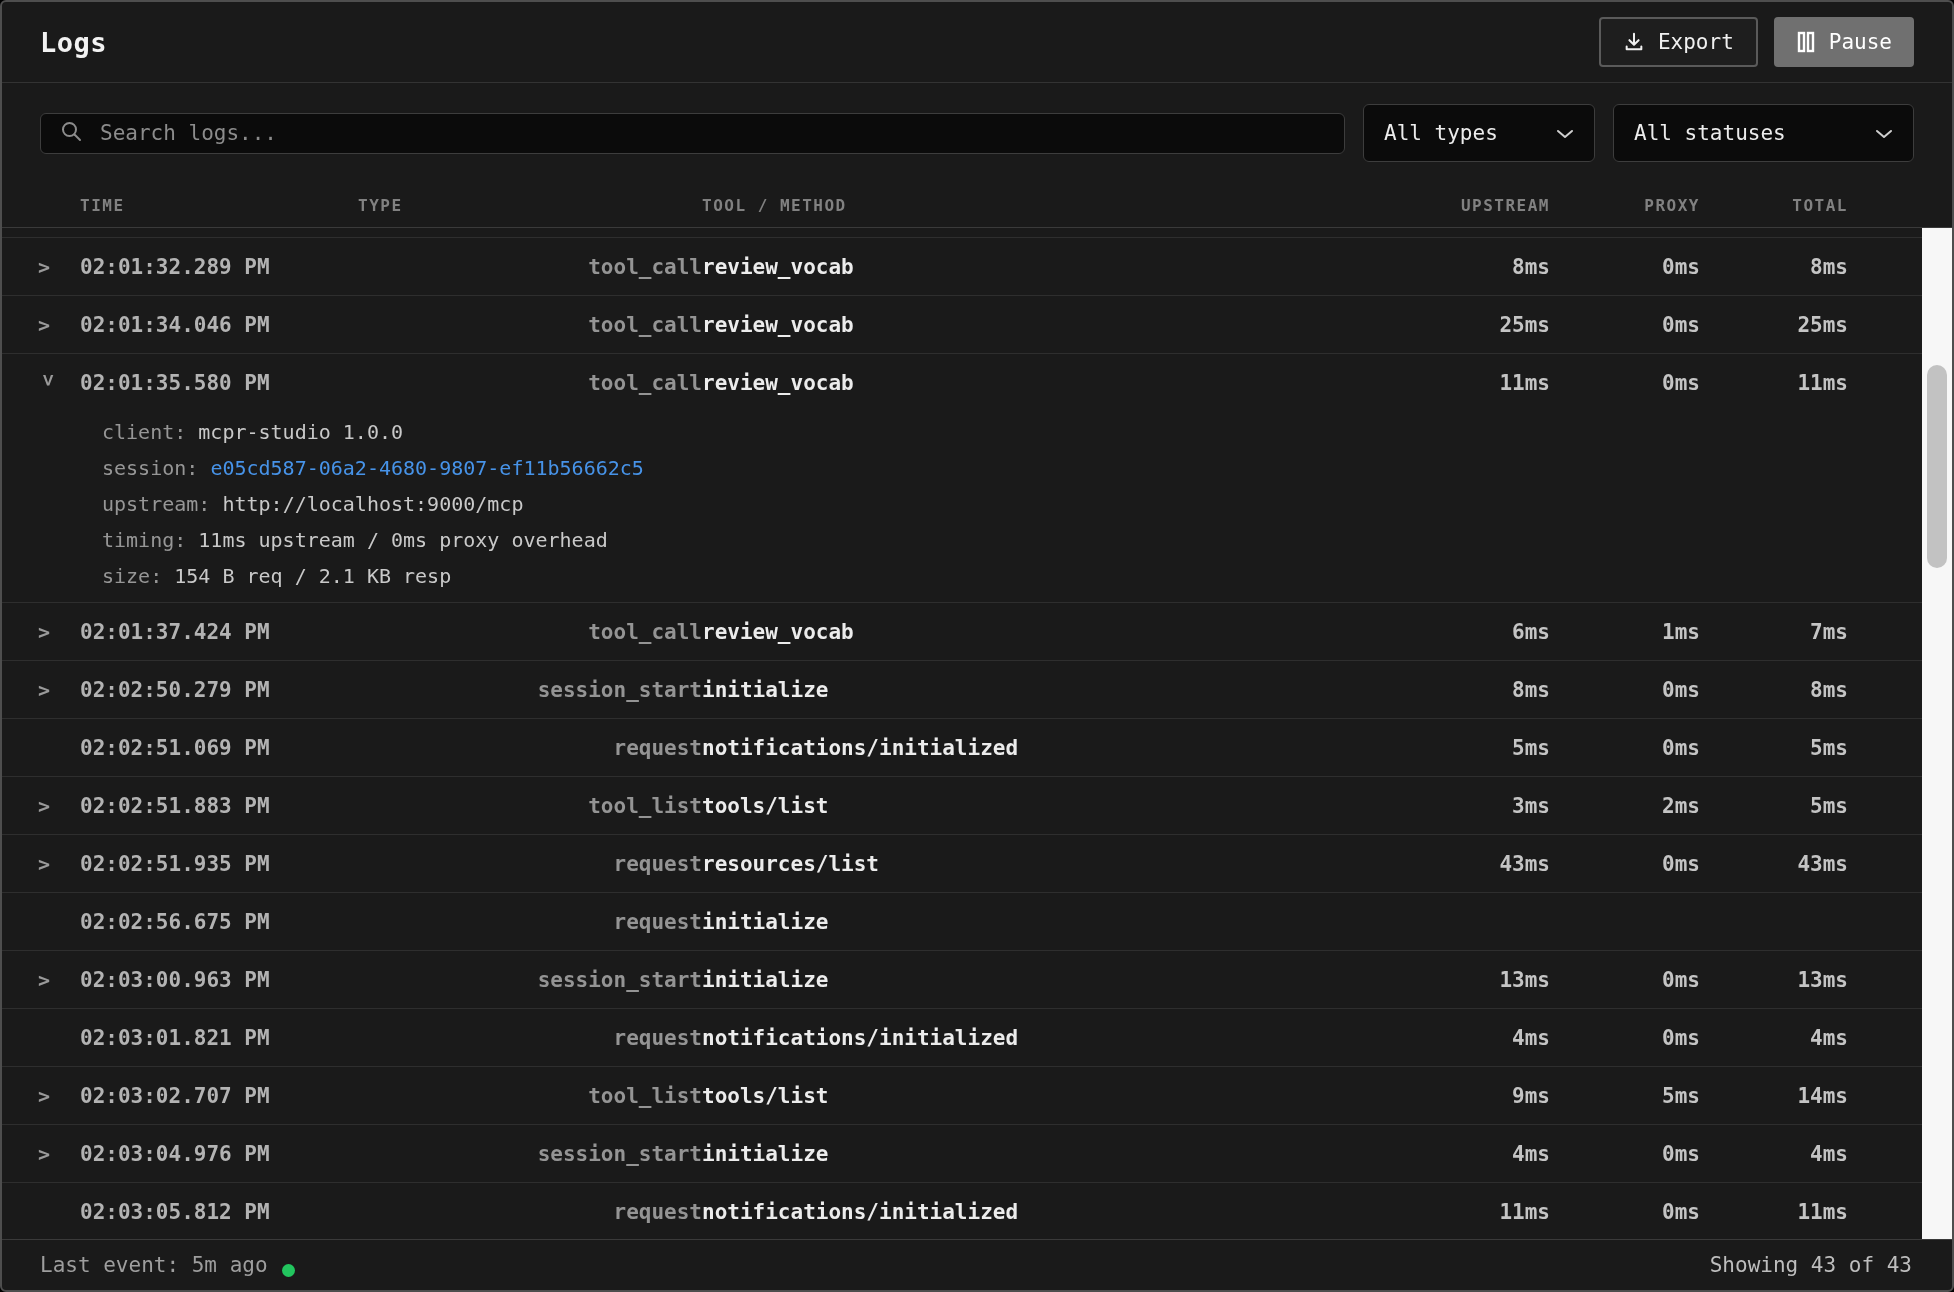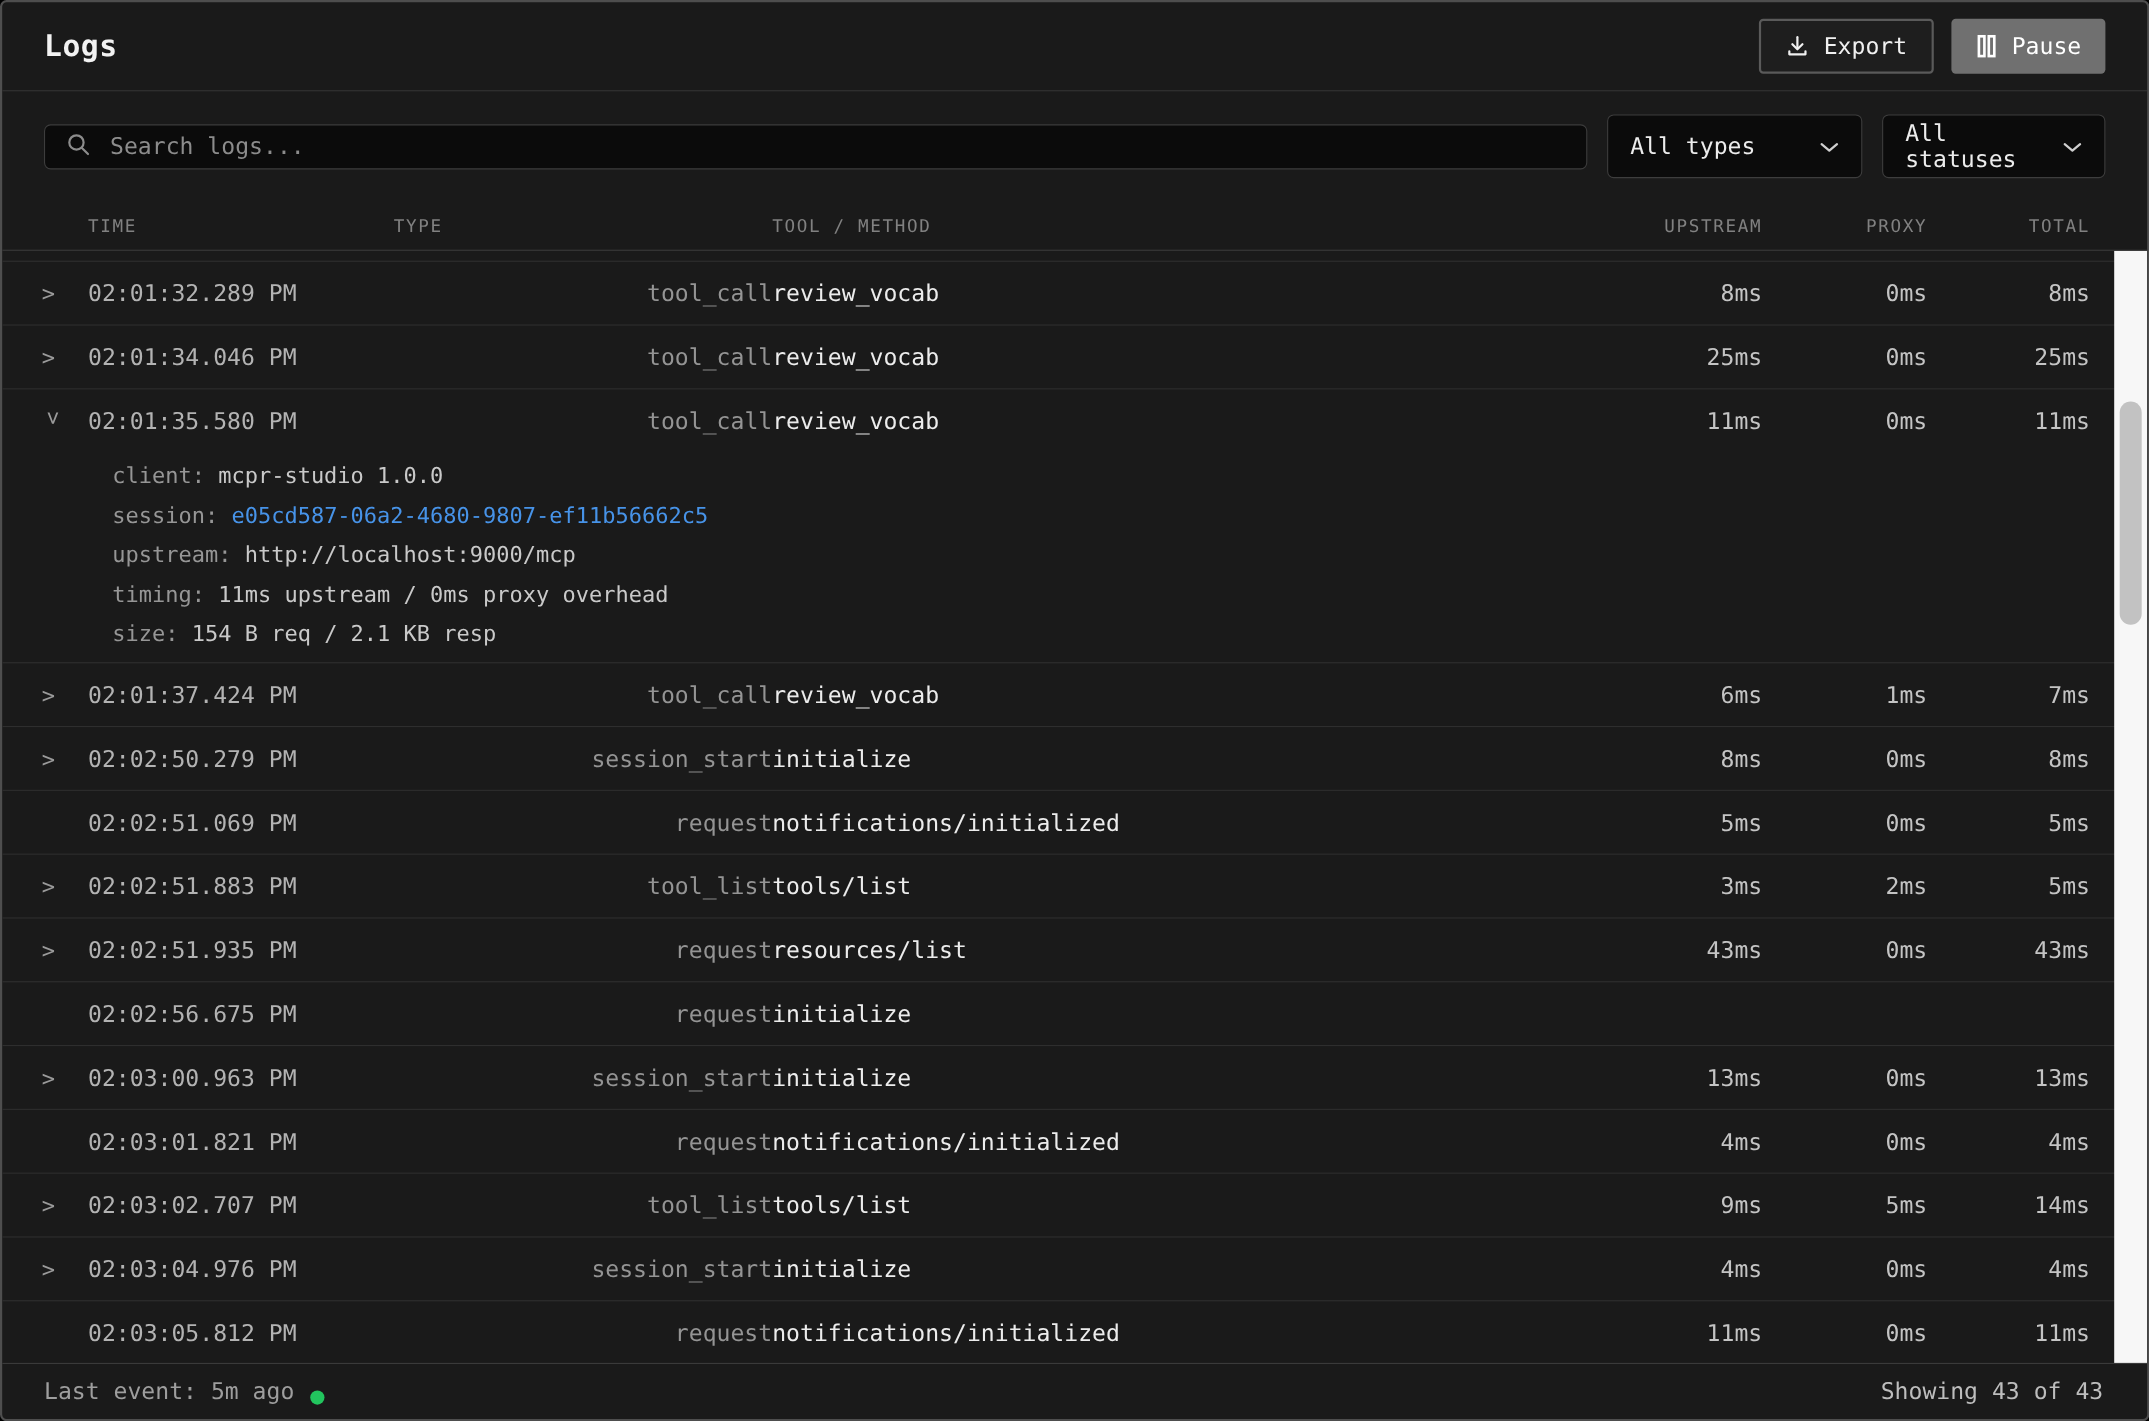--- a/index.html
+++ b/index.html
@@ -24,24 +24,24 @@
   .toolbar { flex:0 0 100px; display:flex; align-items:center; gap:18px; padding:0 38px; }
   .search { flex:1; height:41px; box-sizing:border-box; background:#0b0b0b;
     border:1px solid #3d3d3d; border-radius:6px; display:flex; align-items:center;
     gap:15px; padding:0 18px; }
   .search input { flex:1; background:transparent; border:none; outline:none;
     color:#e8e8e8; font-family:inherit; font-size:21px; }
   .search input::placeholder { color:#8c8c8c; }
   .select { height:58px; box-sizing:border-box; background:#0b0b0b; border:1px solid #3d3d3d;
     border-radius:6px; display:flex; align-items:center; justify-content:space-between;
     padding:0 20px; color:#ececec; font-size:21px; cursor:pointer; }
-  .select-types { width:232px; } .select-statuses { width:203px; }
+  .select-types { width:232px; } .select-statuses { width:301px; }
   
   .grid-cols { display:grid; grid-template-columns:42px 278px 344px 1fr 156px 150px 148px;
-    align-items:center; padding-left:36px; padding-right:52px; }
+    align-items:center; padding-left:36px; padding-right:104px;font-weight:bold; }
   .table-head { flex:0 0 44px; border-bottom:1px solid #3a3a3a; color:#818181;
     font-size:16px; letter-spacing:1.5px; }
   .th-right { text-align:right; }
   .body { flex:1 1 auto; position:relative; overflow:hidden; }
   .sliver { height:9px; border-bottom:1px solid #2e2e2e; }
   .row { border-bottom:1px solid #2e2e2e; }
   .row-main { height:57px; cursor:default; }
   .row-main.expandable { cursor:pointer; }
   .chevron { color:#9a9a9a; font-size:20px; display:inline-block; width:20px; }
   .chevron.down { transform:rotate(90deg); transform-origin:50% 55%; }

